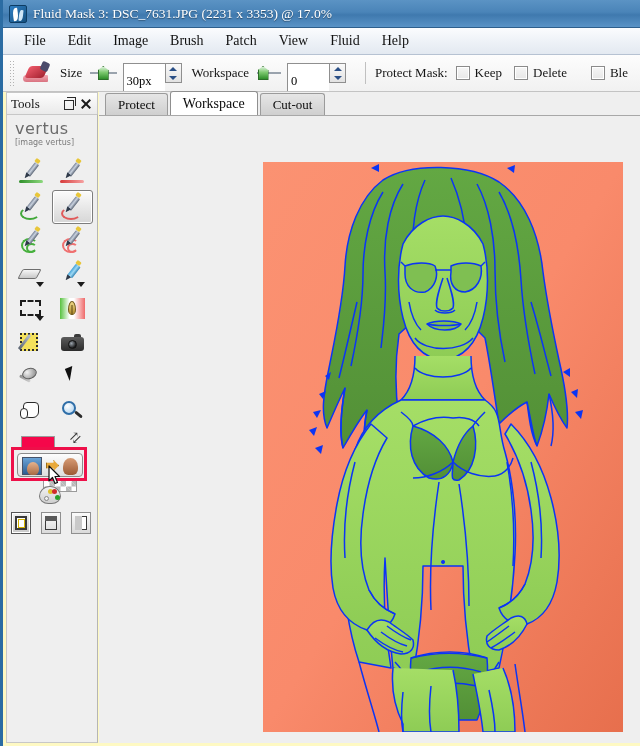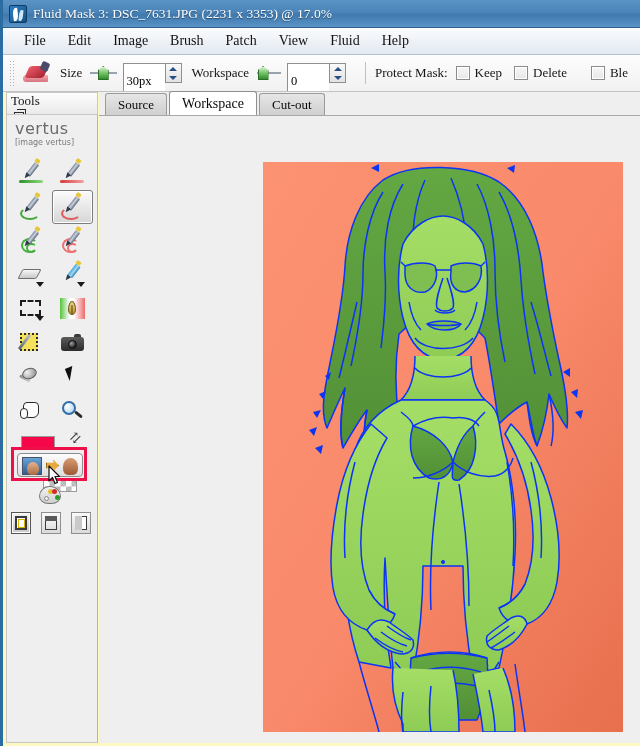--- a/index.html
+++ b/index.html
@@ -154,21 +154,21 @@
     box-shadow: inset 0 0 0 1px #ffffff;
     margin-right: 5px;
   }
   .chkwrap { display: flex; align-items: center; margin-right: 12px; }
 
   
   .toolspanel-head {
     position: absolute; left: 3px; top: 92px; width: 92px; height: 22px;
     background: linear-gradient(180deg,#fdfdfd,#eaeaea);
     border: 1px solid #c7c7c7; border-bottom: none;
-    display: flex; padding: 0 4px; flex-direction: column;
+    display: flex; align-items: center; padding: 0 4px;
   }
   .toolspanel-head .t {
     font-size: 13px; color: #111; flex: 1;
   }
   .ph-icon { width: 14px; height: 14px; position: relative; margin-left: 2px; }
   .ph-icon.float::before {
     content: ""; position: absolute; left: 1px; top: 3px; width: 8px; height: 8px;
     border: 1.5px solid #2a2a2a;
   }
   .ph-icon.float::after {
@@ -760,21 +760,21 @@
       <div class="split-box"></div>
         <div class="split-top"></div>
     </div>
     <div class="lbtn">
       <div class="halfbox"></div>
         <div class="half"></div>
     </div>
   </div>
 
   <div class="tabs">
-    <div class="tab">Source</div>
+    <div class="tab">Protect</div>
     <div class="tab active">Workspace</div>
     <div class="tab">Cut-out</div>
   </div>
 
   <div class="canvas-area">
     <div class="photo">
       <svg viewBox="0 0 360 570" preserveAspectRatio="none">
         <defs>
           <linearGradient id="bgg" x1="0" y1="0" x2="1" y2="1">
             <stop offset="0" stop-color="#fb9272"></stop>

